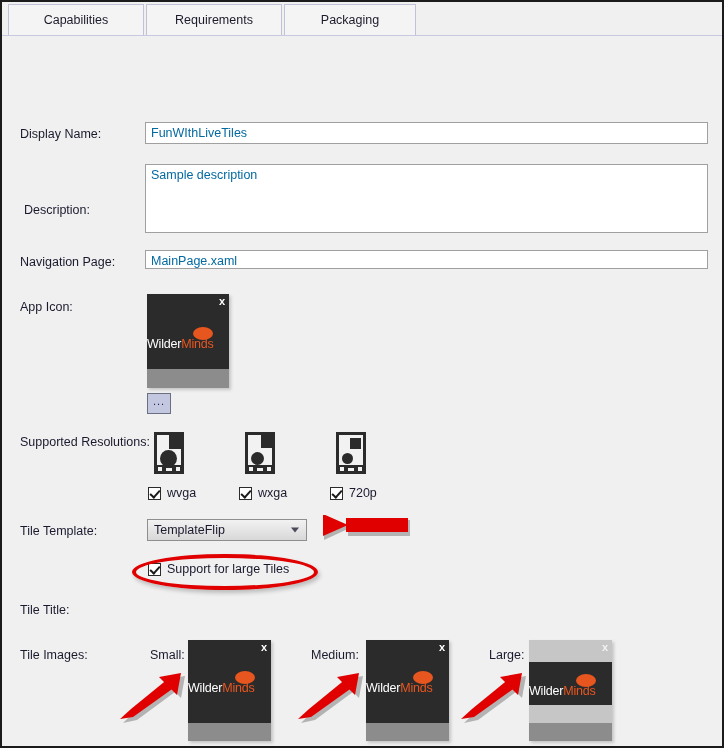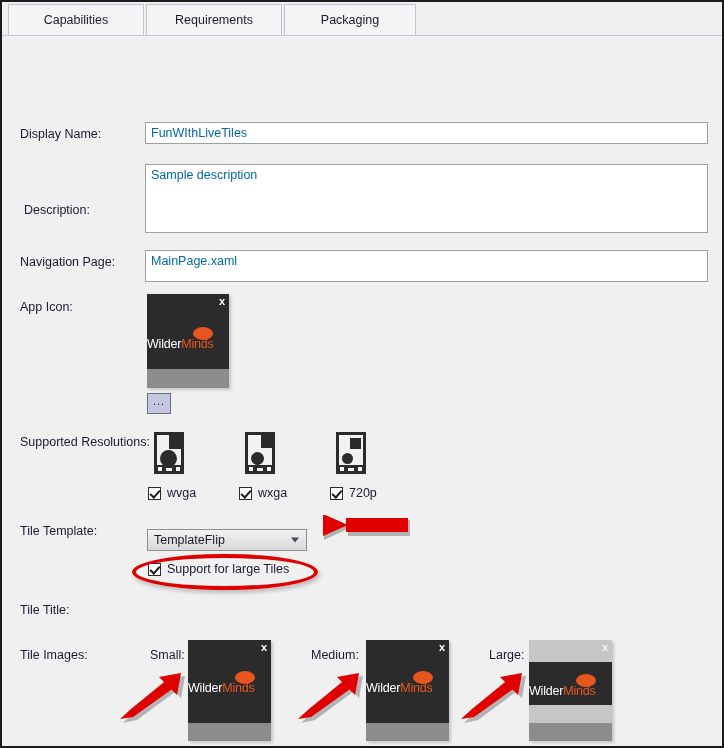--- a/index.html
+++ b/index.html
@@ -226,21 +226,21 @@
   <div class="content">
 
 
     <div class="row-label" style="left:18px; top:91px;">Display Name:</div>
     <div class="tbox" style="left:143px; top:86px; width:563px; height:22px;">FunWIthLiveTiles</div>
 
     <div class="row-label" style="left:22px; top:134px;margin-top:33px;">Description:</div>
     <div class="tbox" style="left:143px; top:128px; width:563px; height:69px;">Sample description</div>
 
     <div class="row-label" style="left:18px; top:219px;">Navigation Page:</div>
-    <div class="tbox" style="left:143px; top:214px; width:563px; height:32px;">MainPage.xaml</div>
+    <div class="tbox" style="left:143px; top:214px; width:563px; height:19px;">MainPage.xaml</div>
 
     <div class="row-label" style="left:18px; top:264px;">App Icon:</div>
     <div class="tile" style="left:145px; top:258px; width:82px; height:94px;">
       <span class="closex">x</span>
       <div class="blob" style="left:46px; top:33px; width:20px; height:13px;"></div>
       <div class="logo" style="top:43px; font-size:12.5px;">
         <span class="w">Wilder</span><span class="m">Minds</span>
       </div>
       <div class="band-gray" style="bottom:0; height:19px;"></div>
     </div>
@@ -281,21 +281,21 @@
       <div class="btn" style="left:4px;"></div>
       <div class="btn mid" style="left:12px;"></div>
       <div class="btn" style="right:4px;"></div>
     </div>
     <div class="cbrow" style="left:328px; top:450px;">
       <span class="cbox checked"></span>
       <span>720p</span>
     </div>
 
     <div class="row-label" style="left:18px; top:488px;">Tile Template:</div>
-    <div class="combo" style="left:145px; top:493px;">
+    <div class="combo" style="left:145px; top:483px;">
       <span>TemplateFlip</span>
       <span class="chev"></span>
     </div>
 
     <div class="cbrow" style="left:146px; top:526px;">
       <span class="cbox checked"></span>
       <span>Support for large Tiles</span>
     </div>
 
     <div class="row-label" style="left:18px; top:567px;">Tile Title:</div>

